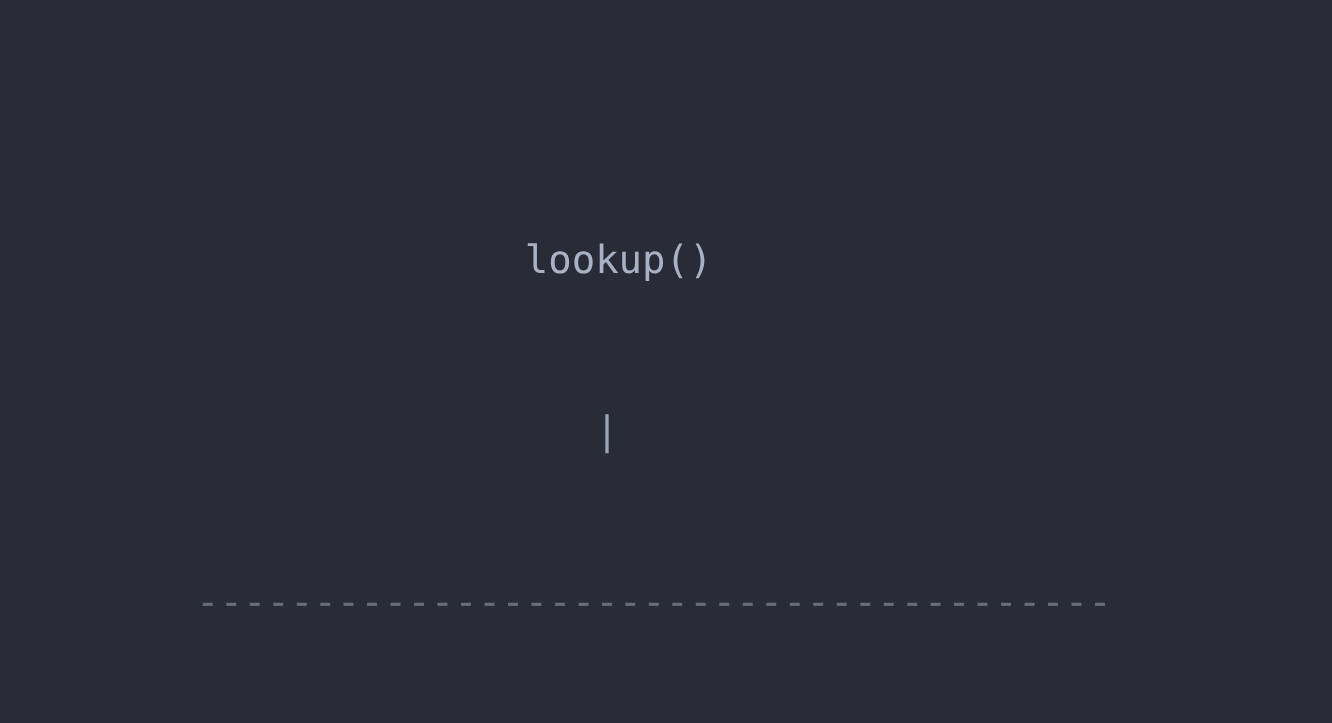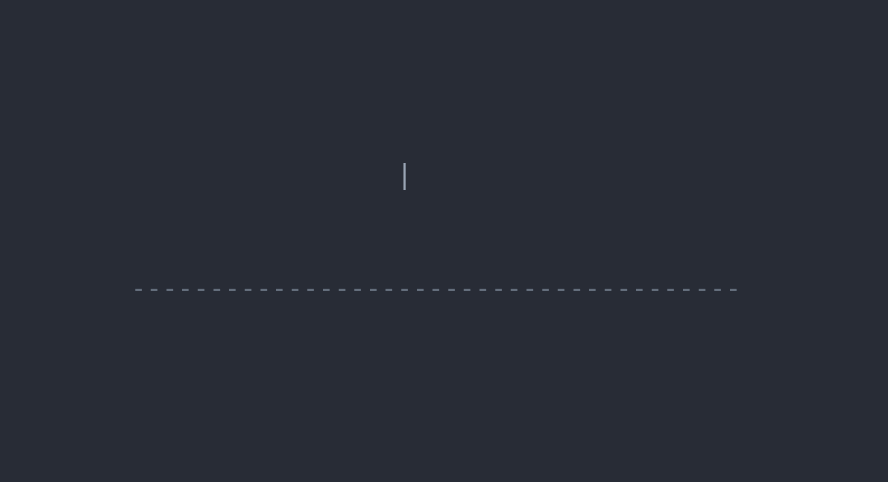--- a/index.html
+++ b/index.html
@@ -31,20 +31,21 @@
   .row{white-space:pre;}
   .row-text{color:var(--text);}
   .row-bar{color:var(--bar);}
   .row-dash{color:var(--dash);}
 </style>
 </head>
 <body>
 
 <div class="screen">
   <div class="diagram">
+    <div class="row row-text">               lookup()</div>
     <div class="row row-bar">                  |</div>
     <div class="row row-dash"> ---------------------------------------</div>
     
     
     
     
     
     
   </div>
 </div>

